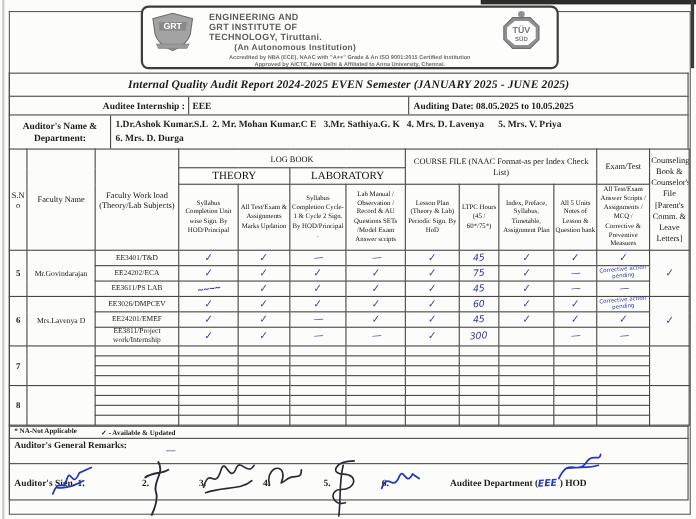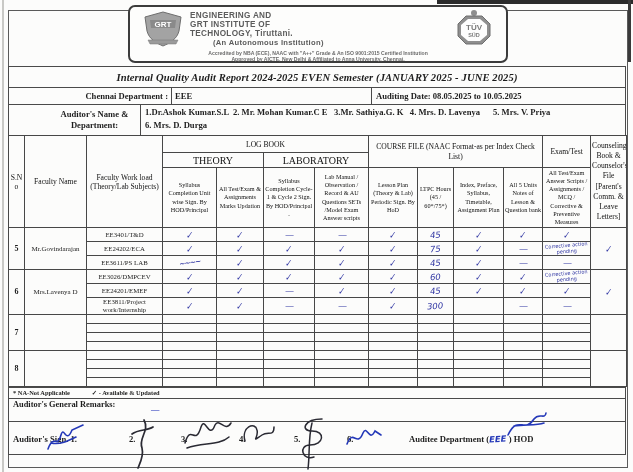--- a/index.html
+++ b/index.html
@@ -9,40 +9,40 @@
   .scan-bar-top{position:absolute;left:437px;top:0;width:196px;height:4px;background:#2b2b2b;}
   .scan-bar-right{position:absolute;left:628px;top:0;width:3px;height:62px;background:#3a3a3a;}
 
   
   .form-frame{position:absolute;left:8px;top:10px;width:618px;height:456px;border:1px solid #5a5a5a;}
 
   
   .letterhead{position:absolute;left:128px;top:5px;width:380px;height:58px;background:#fdfdfc;
               border:2px solid #3c3c3c;border-radius:7px;box-sizing:border-box;padding:2px 4px 1px 4px;}
   .lh-top{display:flex;align-items:center;}
-  .lh-logo{flex:0 0 52px;display:flex;justify-content:flex-end;}
+  .lh-logo{flex:0 0 52px;display:flex;justify-content:flex-start;}
   .lh-name{flex:1;padding-left:4px;font-family:"Liberation Sans",sans-serif;color:#5c5c5c;
            font-weight:bold;font-size:8.2px;line-height:1.12;letter-spacing:.3px;}
   .lh-name .auton{font-size:7.6px;padding-left:23px;}
   .lh-tuv{flex:0 0 56px;display:flex;justify-content:center;}
   .lh-acc{font-family:"Liberation Sans",sans-serif;color:#6b6b6b;font-weight:bold;
           font-size:5.1px;line-height:1.25;text-align:center;margin-top:1px;}
 
   
   .form-body{position:absolute;left:8px;top:66px;width:618px;}
   .row-box{box-sizing:border-box;border:1px solid #4a4a4a;border-bottom:none;background:transparent;}
   .title-row{height:21px;display:flex;align-items:center;justify-content:center;
              font-weight:bold;font-size:10.6px;letter-spacing:.1px;font-style:italic;}
   .auditee-row{height:17px;display:flex;font-weight:bold;font-size:8.6px;}
   .auditee-label{width:163px;text-align:right;padding-right:3px;border-right:1px solid #4a4a4a;
                  display:flex;align-items:center;justify-content:flex-end;box-sizing:border-box;}
   .auditee-value{width:200px;padding-left:3px;border-right:1px solid #4a4a4a;
                  display:flex;align-items:center;box-sizing:border-box;}
   .auditing-date{flex:1;padding-left:4px;display:flex;align-items:center;}
-  .auditor-row{height:31px;display:flex;font-weight:bold;font-size:8.6px;padding-left:40px;}
+  .auditor-row{height:31px;display:flex;font-weight:bold;font-size:8.6px;}
   .auditor-label{width:92px;border-right:1px solid #4a4a4a;box-sizing:border-box;
                  display:flex;align-items:center;justify-content:center;text-align:center;line-height:1.3;}
   .auditor-names{flex:1;padding:1px 0 0 4px;line-height:1.5;}
   .auditor-names div{white-space:pre;}
 
   
   table.audit{border-collapse:collapse;table-layout:fixed;width:618px;font-family:"Liberation Serif",serif;}
   table.audit th,table.audit td{border:1px solid #474747;padding:0 1px;overflow:hidden;
                                 text-align:center;vertical-align:middle;}
   thead th{font-weight:normal;color:#111;}
@@ -124,21 +124,21 @@
       <div>Accredited by NBA (ECE), NAAC with "A++" Grade &amp; An ISO 9001:2015 Certified Institution</div>
       <div>Approved by AICTE, New Delhi &amp; Affiliated to Anna University, Chennai.</div>
     </div>
   </div>
 
   <div class="form-body">
 
     <div class="row-box title-row">Internal Quality Audit Report 2024-2025 EVEN Semester (JANUARY 2025 - JUNE 2025)</div>
 
     <div class="row-box auditee-row">
-      <div class="auditee-label">Chennai Department :</div>
+      <div class="auditee-label">Auditee Internship :</div>
       <div class="auditee-value">EEE</div>
       <div class="auditing-date">Auditing Date: 08.05.2025 to 10.05.2025</div>
     </div>
 
     <div class="row-box auditor-row">
       <div class="auditor-label">Auditor's Name &amp; Department:</div>
       <div class="auditor-names">
         <div>1.Dr.Ashok Kumar.S.L  2. Mr. Mohan Kumar.C E   3.Mr. Sathiya.G. K   4. Mrs. D. Lavenya      5. Mrs. V. Priya</div>
         <div>6. Mrs. D. Durga</div>
       </div>

